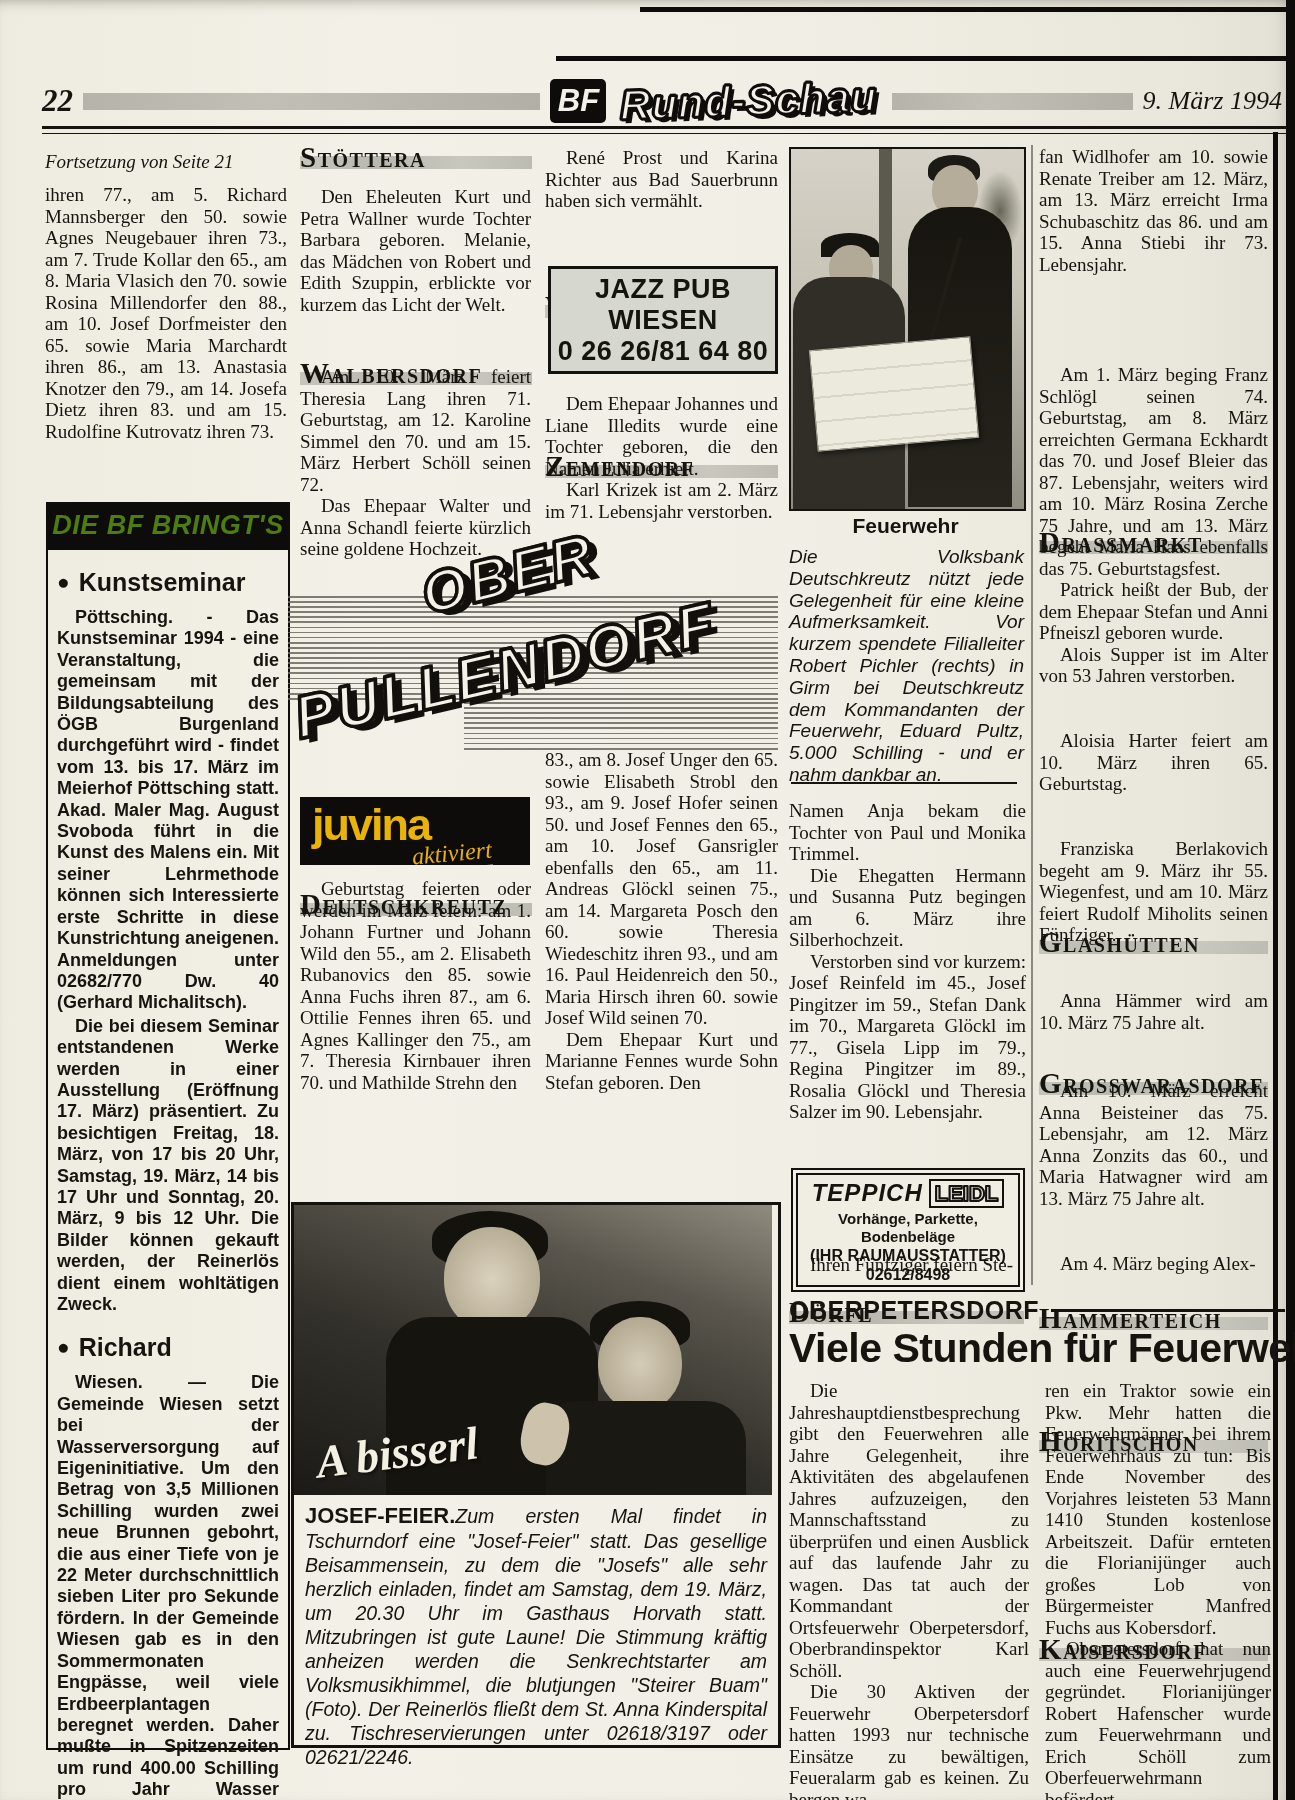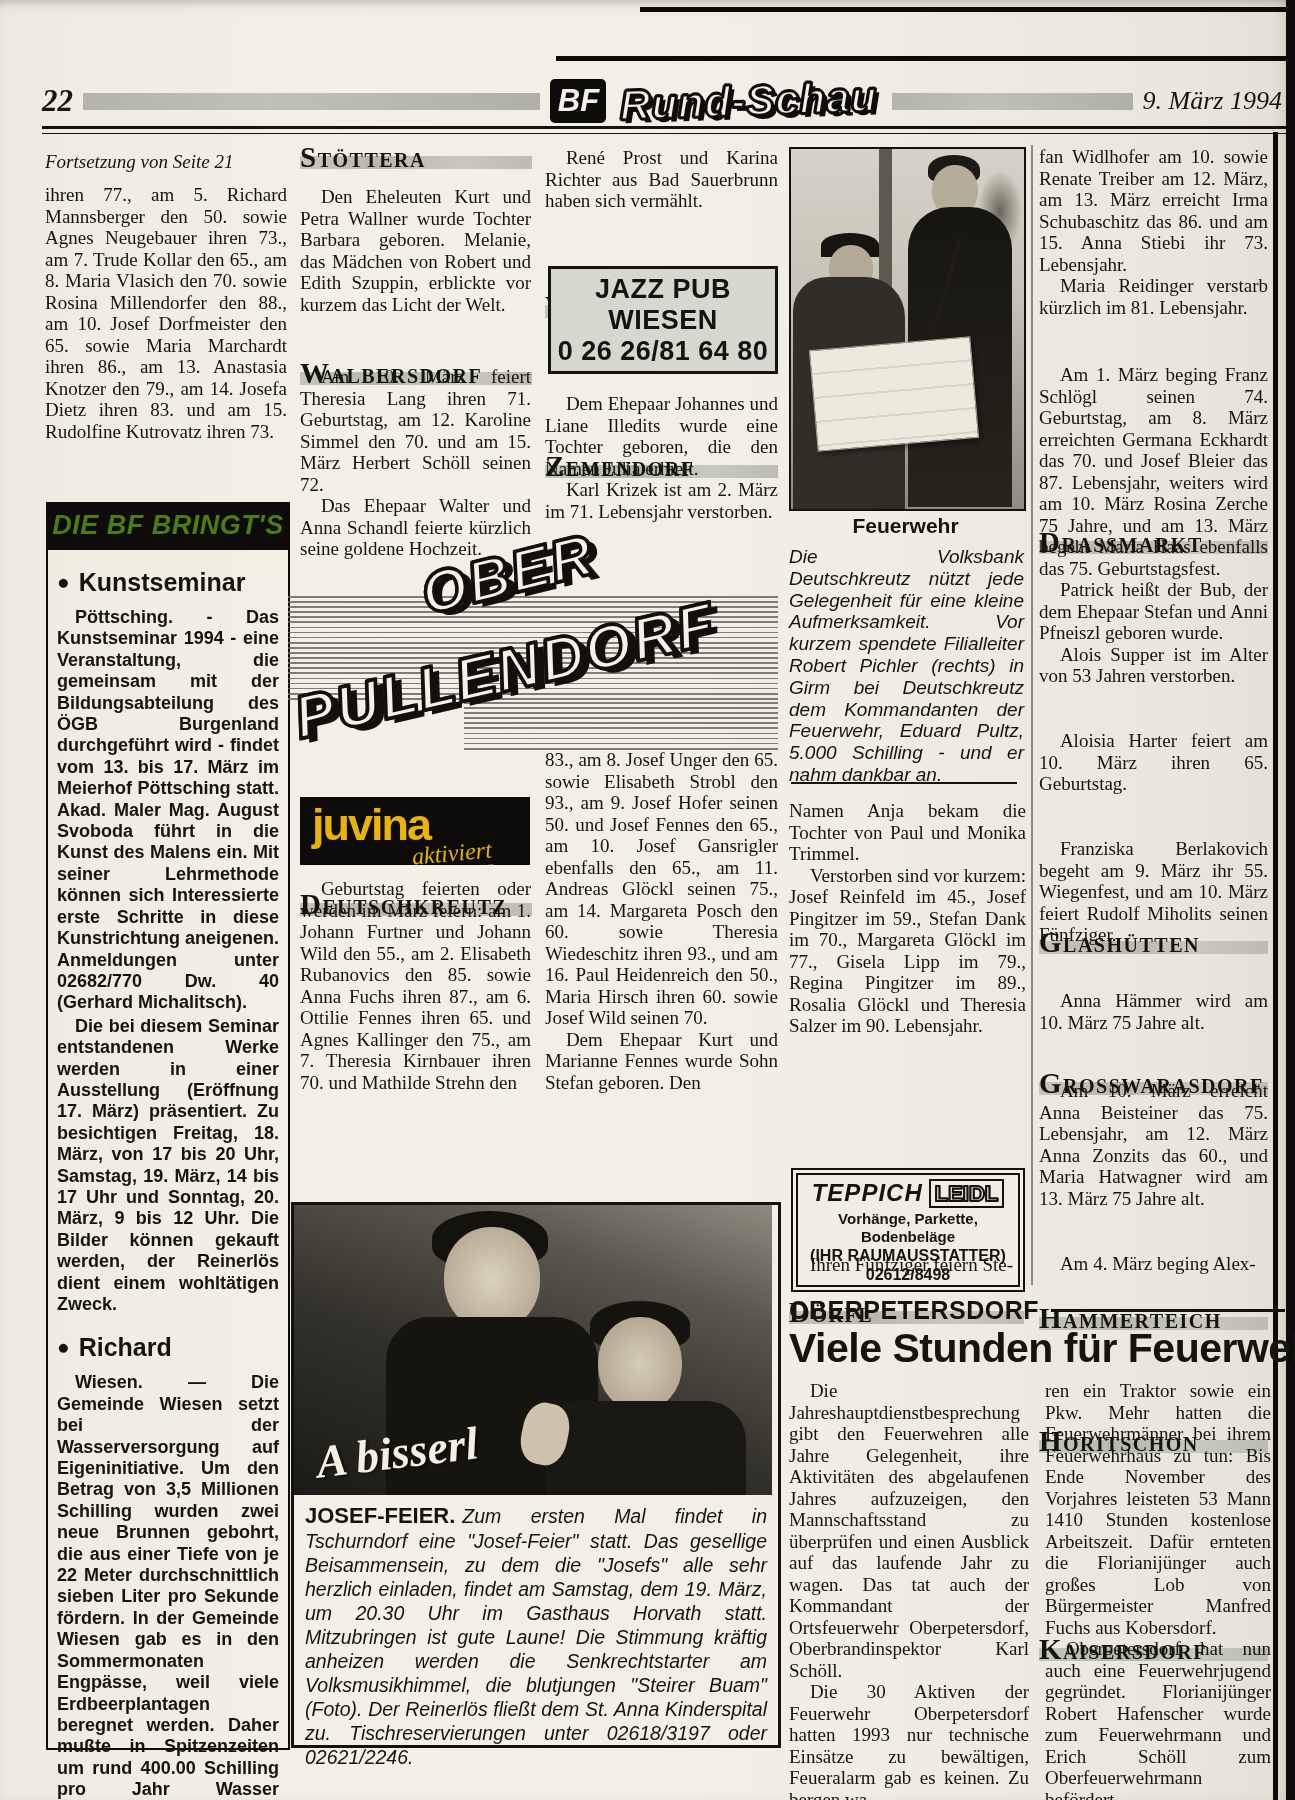--- a/index.html
+++ b/index.html
@@ -61,21 +61,21 @@
     -webkit-text-stroke:3.5px #12100c;letter-spacing:2px;
     text-shadow:2px 0 0 #12100c,-2px 0 0 #12100c,0 2px 0 #12100c,0 -2px 0 #12100c,7px 6px 0 #12100c;}
   
   .photo-frame{border:2px solid #14120e;overflow:hidden;}
   .cap-title{font:bold 21px "Liberation Sans",sans-serif;text-align:center;}
   .cap-ital{font:italic 19px/21.8px "Liberation Sans",sans-serif;text-align:justify;hyphens:auto;}
   .josef-frame{border:3px solid #14120e;}
   .josef-photo{position:relative;overflow:hidden;
     background:linear-gradient(200deg,#908b7f 0%,#5a564d 26%,#33312b 58%,#1b1a16 100%);}
   .josef-cap{padding:8px 11px 0;font:italic 19.5px/24px "Liberation Sans",sans-serif;text-align:justify;hyphens:auto;}
-  .cap-lead{font:bold 22px "Liberation Sans",sans-serif;font-style:normal;margin-right:7px;}
+  .cap-lead{font:bold 22px "Liberation Sans",sans-serif;font-style:normal;}
   .pj-script{position:absolute;font:bold italic 46px "Liberation Serif",serif;color:#f3efe3;
     transform:rotate(-7deg);text-shadow:2px 2px 3px rgba(0,0,0,.55);}
   
   .kicker{display:flex;align-items:center;gap:12px;font:bold 25px "Liberation Sans",sans-serif;letter-spacing:.5px;}
   .kicker .rule{flex:1;height:3px;background:#14120e;}
   .headline{font:bold 41px/45px "Liberation Sans",sans-serif;letter-spacing:-.5px;white-space:nowrap;}
   .thinrule{background:#15130f;}
   .shape{position:absolute;}
 </style>
 </head>
@@ -192,41 +192,41 @@
     <div class="shape" style="left:38px;top:96px;width:44px;height:48px;background:#b2a996;border-radius:48%;"></div>
     <div class="shape" style="left:2px;top:128px;width:112px;height:232px;background:#302e27;border-radius:34px 40px 0 0;"></div>
     <div class="shape" style="left:22px;top:194px;width:160px;height:100px;background:repeating-linear-gradient(180deg,#ece9dd 0 22px,#d9d5c6 22px 24px);border:1px solid #a7a294;transform:rotate(-5deg);box-shadow:2px 3px 5px rgba(0,0,0,.45);"></div>
   </div>
   <div class="abs cap-title" style="left:789px;top:514px;width:233px;">Feuerwehr</div>
   <div class="abs cap-ital" style="left:789px;top:546px;width:235px;">Die Volksbank Deutschkreutz nützt jede Gelegenheit für eine kleine Aufmerksamkeit. Vor kurzem spendete Filialleiter Robert Pichler (rechts) in Girm bei Deutschkreutz dem Kommandanten der Feuerwehr, Eduard Pultz, 5.000 Schilling - und er nahm dankbar an.</div>
   <div class="abs thinrule" style="left:791px;top:782px;width:226px;height:2px;"></div>
 
   <div class="abs body" style="left:789px;top:800px;width:237px;">
     <p class="ni">Namen Anja bekam die Tochter von Paul und Monika Trimmel.</p>
+    <p>Die Ehegatten Hermann und Susanna Putz begingen am 6. März ihre Silberhochzeit.</p>
     <p>Verstorben sind vor kurzem: Josef Reinfeld im 45., Josef Pingitzer im 59., Stefan Dank im 70., Margareta Glöckl im 77., Gisela Lipp im 79., Regina Pingitzer im 89., Rosalia Glöckl und Theresia Salzer im 90. Lebensjahr.</p>
   </div>
 
   <div class="sect abs" style="left:789px;top:1126px;width:235px;">
     <span class="bar"></span>
     <span class="txt">DÖRFL</span>
   </div>
   <div class="abs teppich" style="left:791px;top:1168px;width:222px;">
     <div>
       <span class="tep-brand">TEPPICH</span><span class="tep-leidl">LEIDL</span>
     </div>
     <div class="tep-l2">Vorhänge, Parkette, Bodenbeläge</div>
     <div class="tep-l3">(IHR RAUMAUSSTATTER) 02612/8498</div>
   </div>
   <div class="abs body" style="left:789px;top:1254px;width:237px;">
     <p>Ihren Fünfziger feiern Ste-</p>
   </div>
 
   <div class="abs body" style="left:1039px;top:146px;width:229px;">
     <p class="ni">fan Widlhofer am 10. sowie Renate Treiber am 12. März, am 13. März erreicht Irma Schubaschitz das 86. und am 15. Anna Stiebi ihr 73. Lebensjahr.</p>
-    <p>Maria Reidinger verstarb kürzlich im 81. Lebensjahr.</p>
   </div>
   <div class="sect abs" style="left:1039px;top:322px;width:229px;">
     <span class="bar"></span>
     <span class="txt">DRASSMARKT</span>
   </div>
   <div class="abs body" style="left:1039px;top:364px;width:229px;">
     <p>Am 1. März beging Franz Schlögl seinen 74. Geburtstag, am 8. März erreichten Germana Eckhardt das 70. und Josef Bleier das 87. Lebensjahr, weiters wird am 10. März Rosina Zerche 75 Jahre, und am 13. März begeht Maria Haas ebenfalls das 75. Geburtstagsfest.</p>
     <p>Patrick heißt der Bub, der dem Ehepaar Stefan und Anni Pfneiszl geboren wurde.</p>
     <p>Alois Supper ist im Alter von 53 Jahren verstorben.</p>
   </div>

